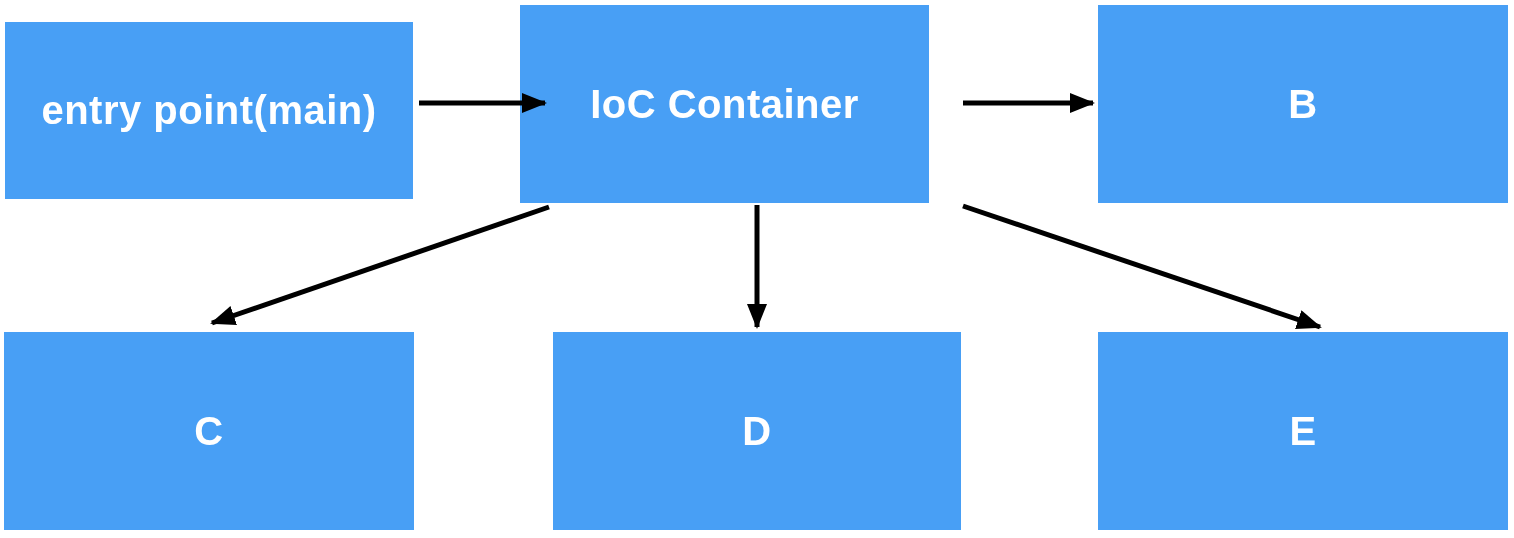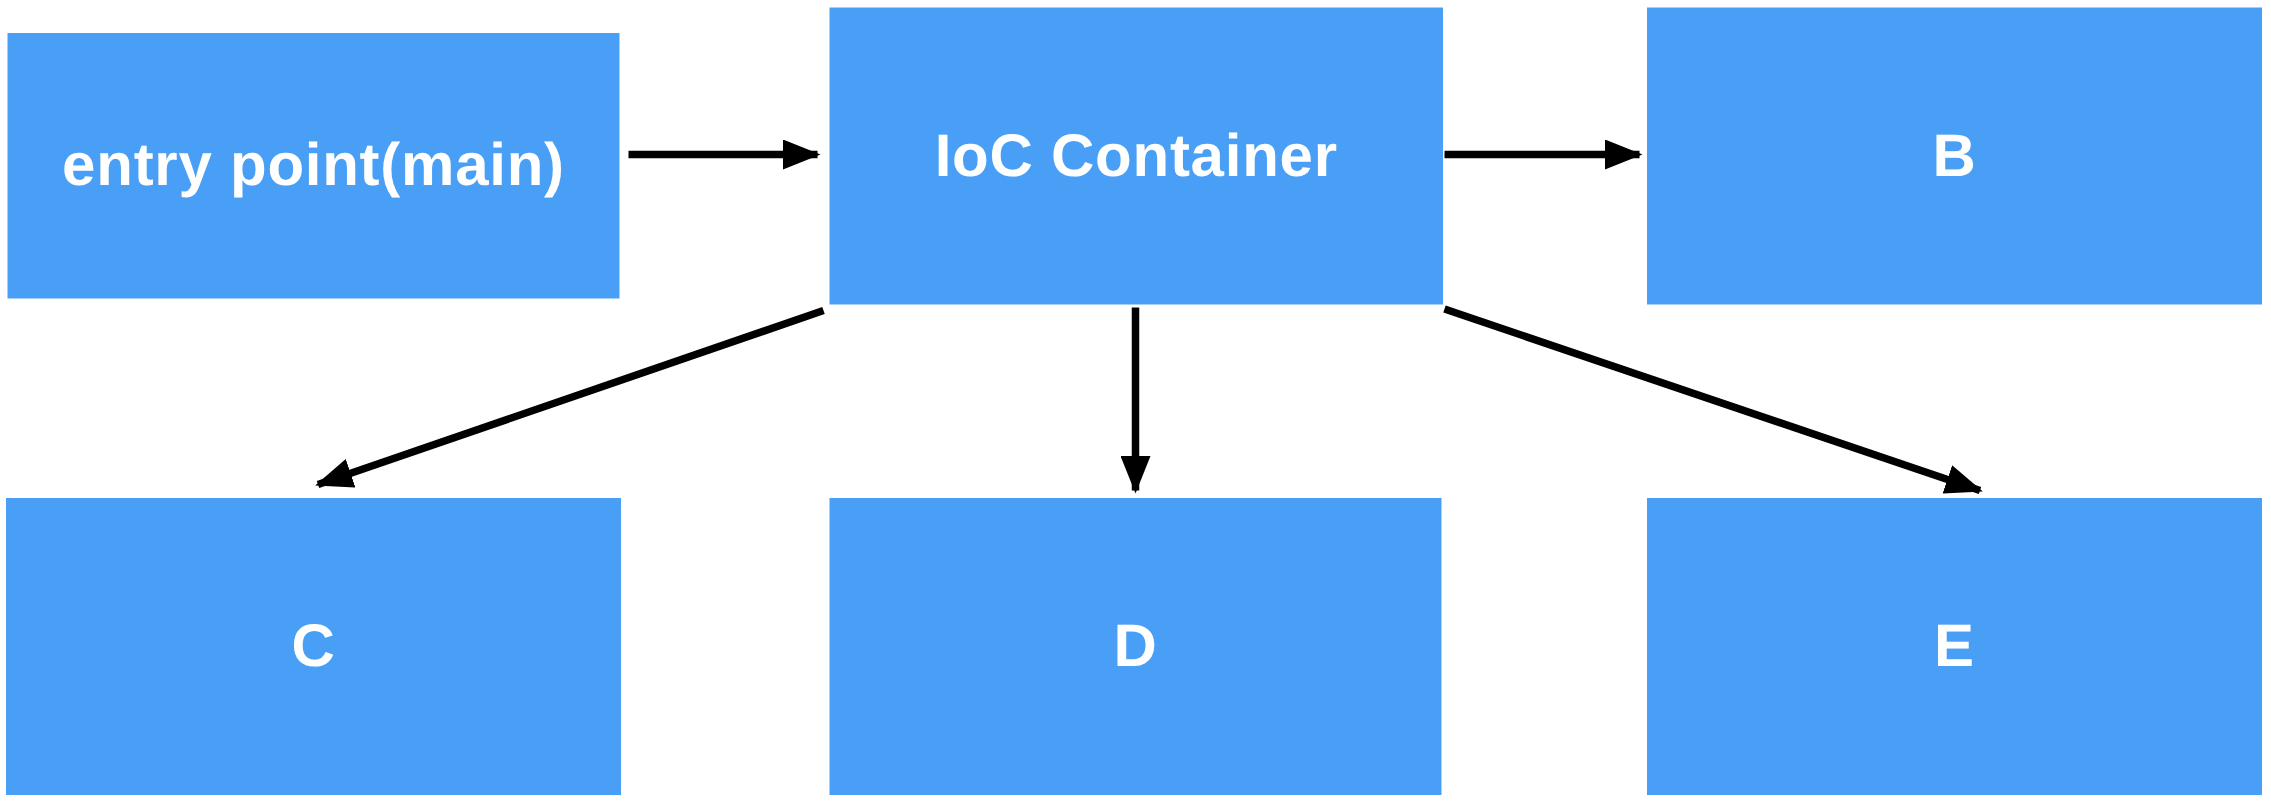--- a/index.html
+++ b/index.html
@@ -37,21 +37,21 @@
 </style>
 </head>
 <body>
 
 <div class="canvas">
 
   <div class="node" style="left: 5px; top: 22px; width: 408px; height: 177px; background-color: rgb(72, 159, 245);">
     <span>entry point(main)</span>
   </div>
 
-  <div class="node" style="left: 553px; top: 5px; width: 409px; height: 198px; background-color: rgb(72, 159, 245);">
+  <div class="node" style="left: 520px; top: 5px; width: 409px; height: 198px; background-color: rgb(72, 159, 245);">
     <span>IoC Container</span>
   </div>
 
   <div class="node" style="left: 1098px; top: 5px; width: 410px; height: 198px; background-color: rgb(72, 159, 245);">
     <span>B</span>
   </div>
 
   <div class="node" style="left: 4px; top: 332px; width: 410px; height: 198px; background-color: rgb(72, 159, 245);">
     <span>C</span>
   </div>

